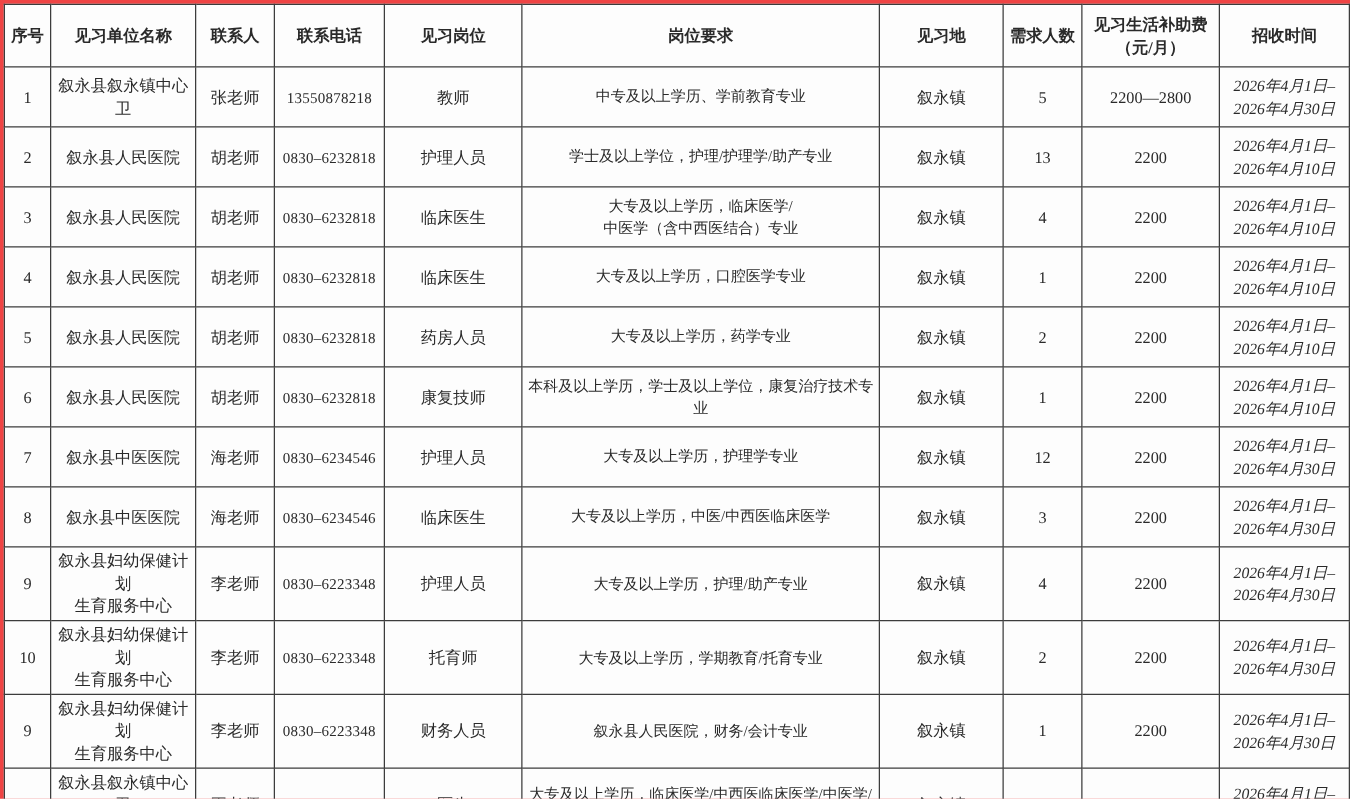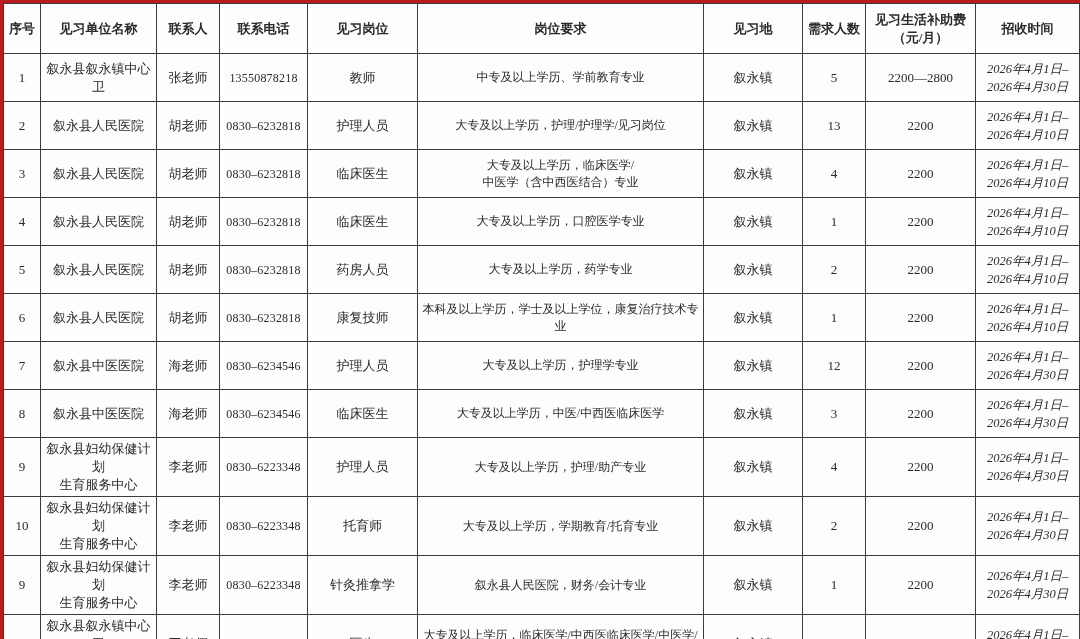--- a/index.html
+++ b/index.html
@@ -12,21 +12,21 @@
     background: #fdfdfd;
     overflow: hidden;
     font-family: "Liberation Serif", "DejaVu Serif", serif;
     color: #2a2a2a;
   }
   .page {
     position: relative;
     width: 1080px;
     height: 639px;
     overflow: hidden;
-    background: #b91c1c;
+    background: #ef4444;
   }
   table.roster {
     position: absolute;
     left: 3px;
     top: 3px;
     border-collapse: collapse;
     table-layout: fixed;
     width: 1076px;
     background: #fdfdfd;
   }
@@ -114,21 +114,21 @@
           <td class="cell-subsidy">2200—2800</td>
           <td class="cell-period">2026年4月1日–
 2026年4月30日</td>
         </tr>
         <tr>
           <td class="cell-seq">2</td>
           <td class="cell-unit">叙永县人民医院</td>
           <td class="cell-contact">胡老师</td>
           <td class="cell-phone">0830–6232818</td>
           <td class="cell-position">护理人员</td>
-          <td class="cell-requirements">大专及以上学历，护理/护理学/见习岗位</td>
+          <td class="cell-requirements">学士及以上学位，护理/护理学/助产专业</td>
           <td class="cell-location">叙永镇</td>
           <td class="cell-headcount">13</td>
           <td class="cell-subsidy">2200</td>
           <td class="cell-period">2026年4月1日–
 2026年4月10日</td>
         </tr>
         <tr>
           <td class="cell-seq">3</td>
           <td class="cell-unit">叙永县人民医院</td>
           <td class="cell-contact">胡老师</td>
@@ -235,21 +235,21 @@
           <td class="cell-subsidy">2200</td>
           <td class="cell-period">2026年4月1日–
 2026年4月30日</td>
         </tr>
         <tr>
           <td class="cell-seq">9</td>
           <td class="cell-unit">叙永县妇幼保健计划
 生育服务中心</td>
           <td class="cell-contact">李老师</td>
           <td class="cell-phone">0830–6223348</td>
-          <td class="cell-position">针灸推拿学</td>
+          <td class="cell-position">财务人员</td>
           <td class="cell-requirements">叙永县人民医院，财务/会计专业</td>
           <td class="cell-location">叙永镇</td>
           <td class="cell-headcount">1</td>
           <td class="cell-subsidy">2200</td>
           <td class="cell-period">2026年4月1日–
 2026年4月30日</td>
         </tr>
         <tr>
           <td class="cell-seq">12</td>
           <td class="cell-unit">叙永县叙永镇中心卫

